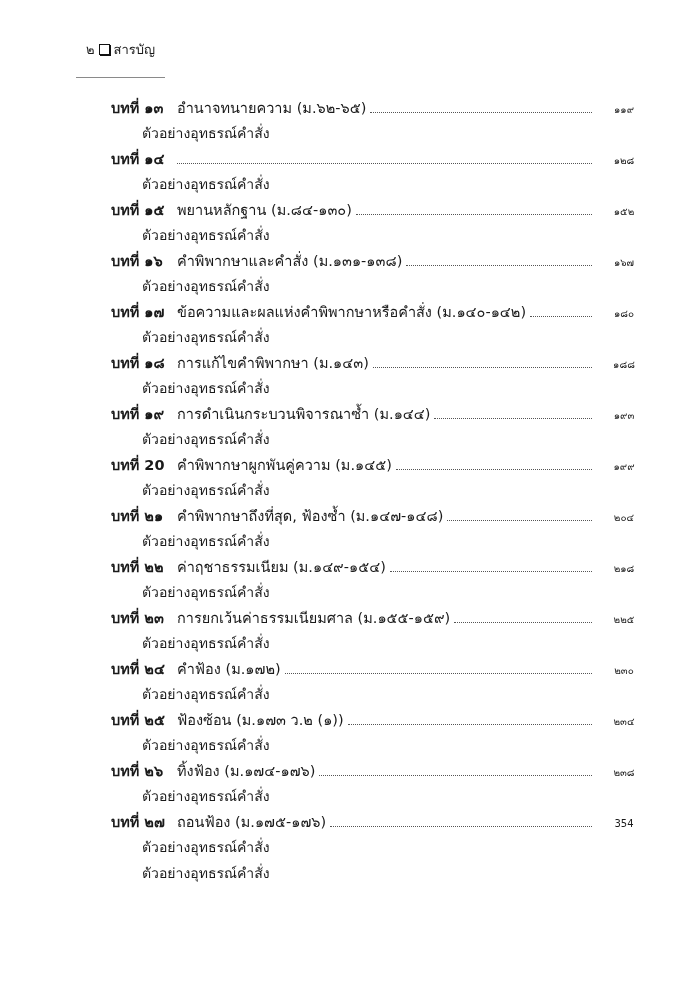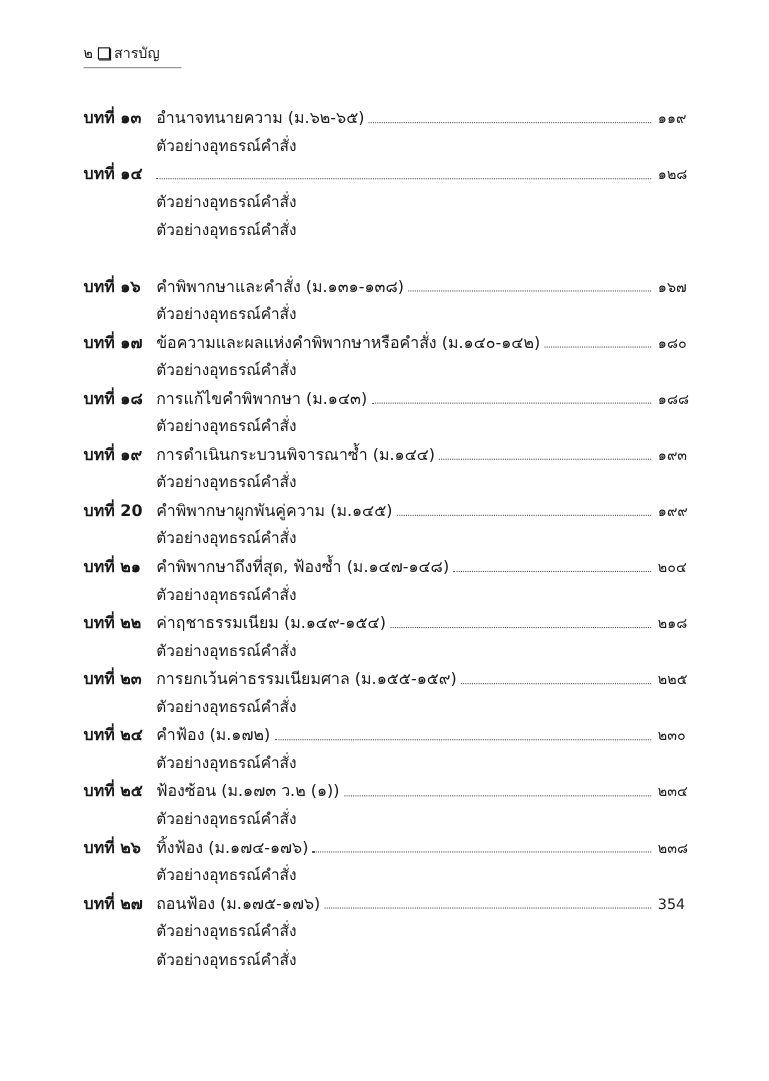--- a/index.html
+++ b/index.html
@@ -18,21 +18,22 @@
     .page-header {
       position: absolute;
       left: 76px;
       top: 40px;
       width: 89px;
       height: 20px;
       font-size: 13px;
       line-height: 20px;
       white-space: nowrap;
       border-bottom: 1px solid #8a8a8a;
-      padding-bottom: 1px;
+      padding-bottom: 17px;
+      text-align: center;
     }
     .page-header .hdr-box {
       display: inline-block;
       width: 9px;
       height: 9px;
       border: 1.5px solid #111;
       box-shadow: 1px 1px 0 #111;
       margin: 0 4px 0 4px;
       vertical-align: -1px;
       background: #fff;
@@ -52,39 +53,40 @@
       align-items: baseline;
       height: 25px;
       line-height: 25px;
       font-size: 14.5px;
     }
     .chapter-label {
       width: 66px;
       flex: 0 0 66px;
       font-weight: bold;
       white-space: nowrap;
+      margin-left: 35px;
     }
     .chapter-title {
       font-weight: normal;
       white-space: nowrap;
       flex: 0 0 auto;
       padding-right: 4px;
     }
     .leader {
       flex: 1 1 auto;
       border-bottom: 1.5px dotted #555;
       height: 0;
       margin-bottom: 4px;
       min-width: 20px;
     }
     .page-num {
       flex: 0 0 auto;
       width: 52px;
-      text-align: left;
-      font-size: 13px;
+      text-align: center;
+      font-size: 10px;
       white-space: nowrap;
       padding-left: 6px;
     }
     .sub-line {
       height: 25px;
       line-height: 25px;
       padding-left: 66px;
       font-size: 14px;
       white-space: nowrap;
     }
@@ -108,20 +110,26 @@
   </div>
   <div class="entry">
     <div class="entry-line">
       <span class="chapter-label">บทที่ ๑๔</span>
       <span class="leader"></span>
       <span class="page-num">๑๒๘</span>
     </div>
     <div class="sub-line">ตัวอย่างอุทธรณ์คำสั่ง</div>
   </div>
   <div class="entry">
+    <div class="entry-line">
+      <span class="chapter-label">บทที่ ๑๕</span>
+      <span class="chapter-title">พยานหลักฐาน (ม.๘๔-๑๓๐)</span>
+      <span class="leader"></span>
+      <span class="page-num">๑๕๒</span>
+    </div>
     <div class="sub-line">ตัวอย่างอุทธรณ์คำสั่ง</div>
   </div>
   <div class="entry">
     <div class="entry-line">
       <span class="chapter-label">บทที่ ๑๖</span>
       <span class="chapter-title">คำพิพากษาและคำสั่ง (ม.๑๓๑-๑๓๘)</span>
       <span class="leader"></span>
       <span class="page-num">๑๖๗</span>
     </div>
     <div class="sub-line">ตัวอย่างอุทธรณ์คำสั่ง</div>

